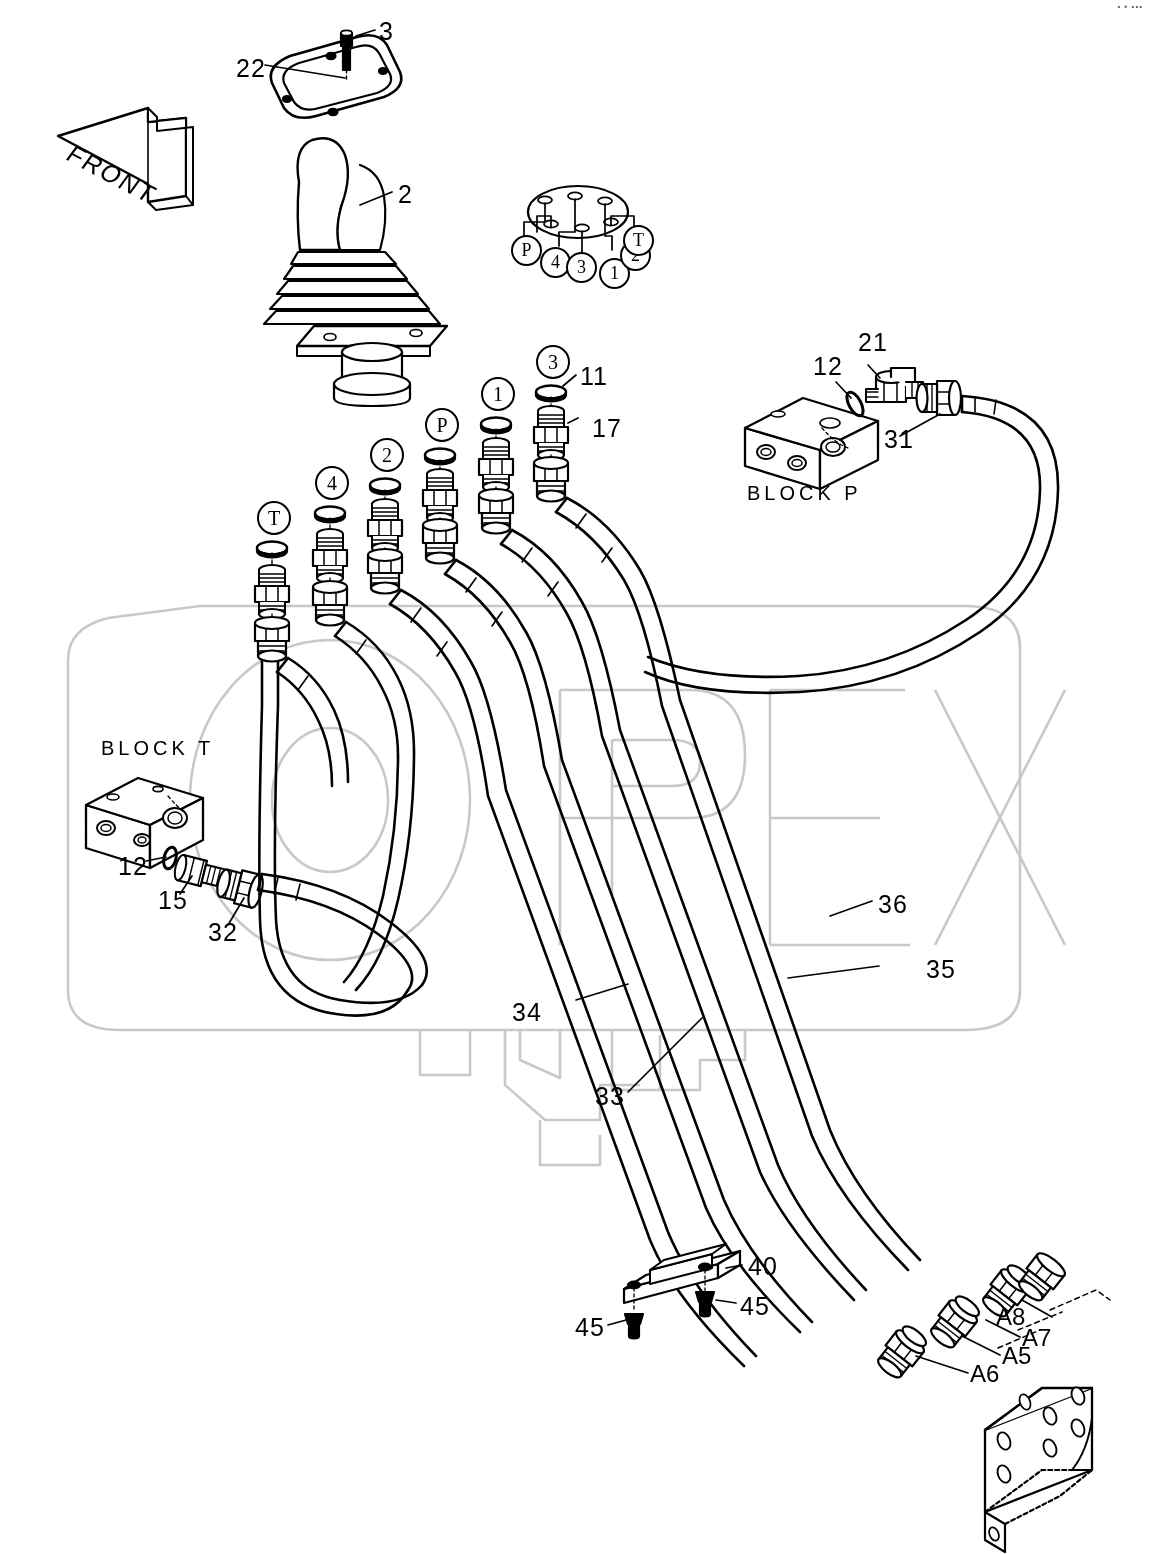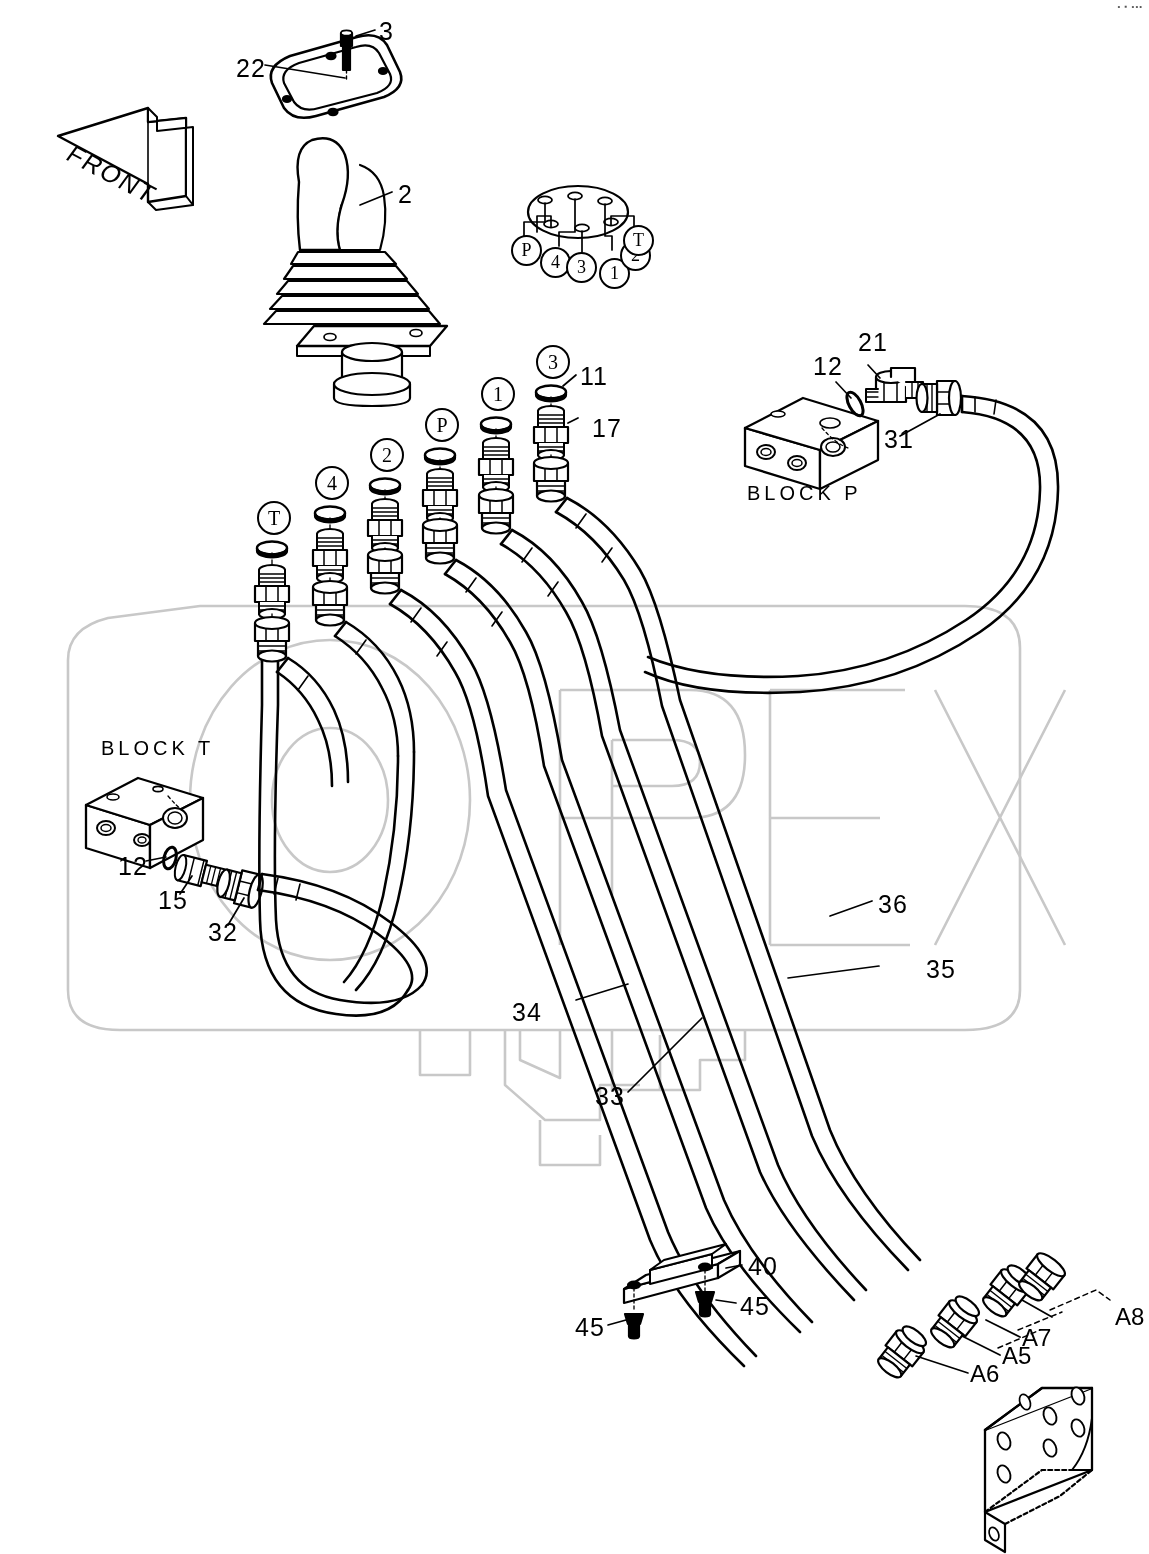--- a/index.html
+++ b/index.html
@@ -473,21 +473,21 @@
   <div class="lbl num" style="left:512px;top:990px;margin-top:8px;">34</div>
   <div class="lbl num" style="left:910px;top:955px;margin-left:16px;">35</div>
   <div class="lbl num" style="left:878px;top:890px;">36</div>
   <div class="lbl num" style="left:748px;top:1252px;">40</div>
   <div class="lbl num" style="left:575px;top:1313px;">45</div>
   <div class="lbl num" style="left:740px;top:1292px;">45</div>
 
   <div class="lbl blk" style="left:747px;top:482px;">BLOCK  P</div>
   <div class="lbl blk" style="left:101px;top:737px;">BLOCK  T</div>
 
-  <div class="lbl acode" style="left:1115px;top:1303px;">A8</div>
+  <div class="lbl acode" style="left:996px;top:1303px;">A8</div>
   <div class="lbl acode" style="left:1022px;top:1324px;">A7</div>
   <div class="lbl acode" style="left:1002px;top:1342px;">A5</div>
   <div class="lbl acode" style="left:970px;top:1360px;">A6</div>
 
   <div class="circ" style="left:257px;top:501px;">T</div>
   <div class="circ" style="left:315px;top:466px;">4</div>
   <div class="circ" style="left:370px;top:438px;">2</div>
   <div class="circ" style="left:425px;top:408px;">P</div>
   <div class="circ" style="left:481px;top:377px;">1</div>
   <div class="circ" style="left:536px;top:345px;">3</div>

